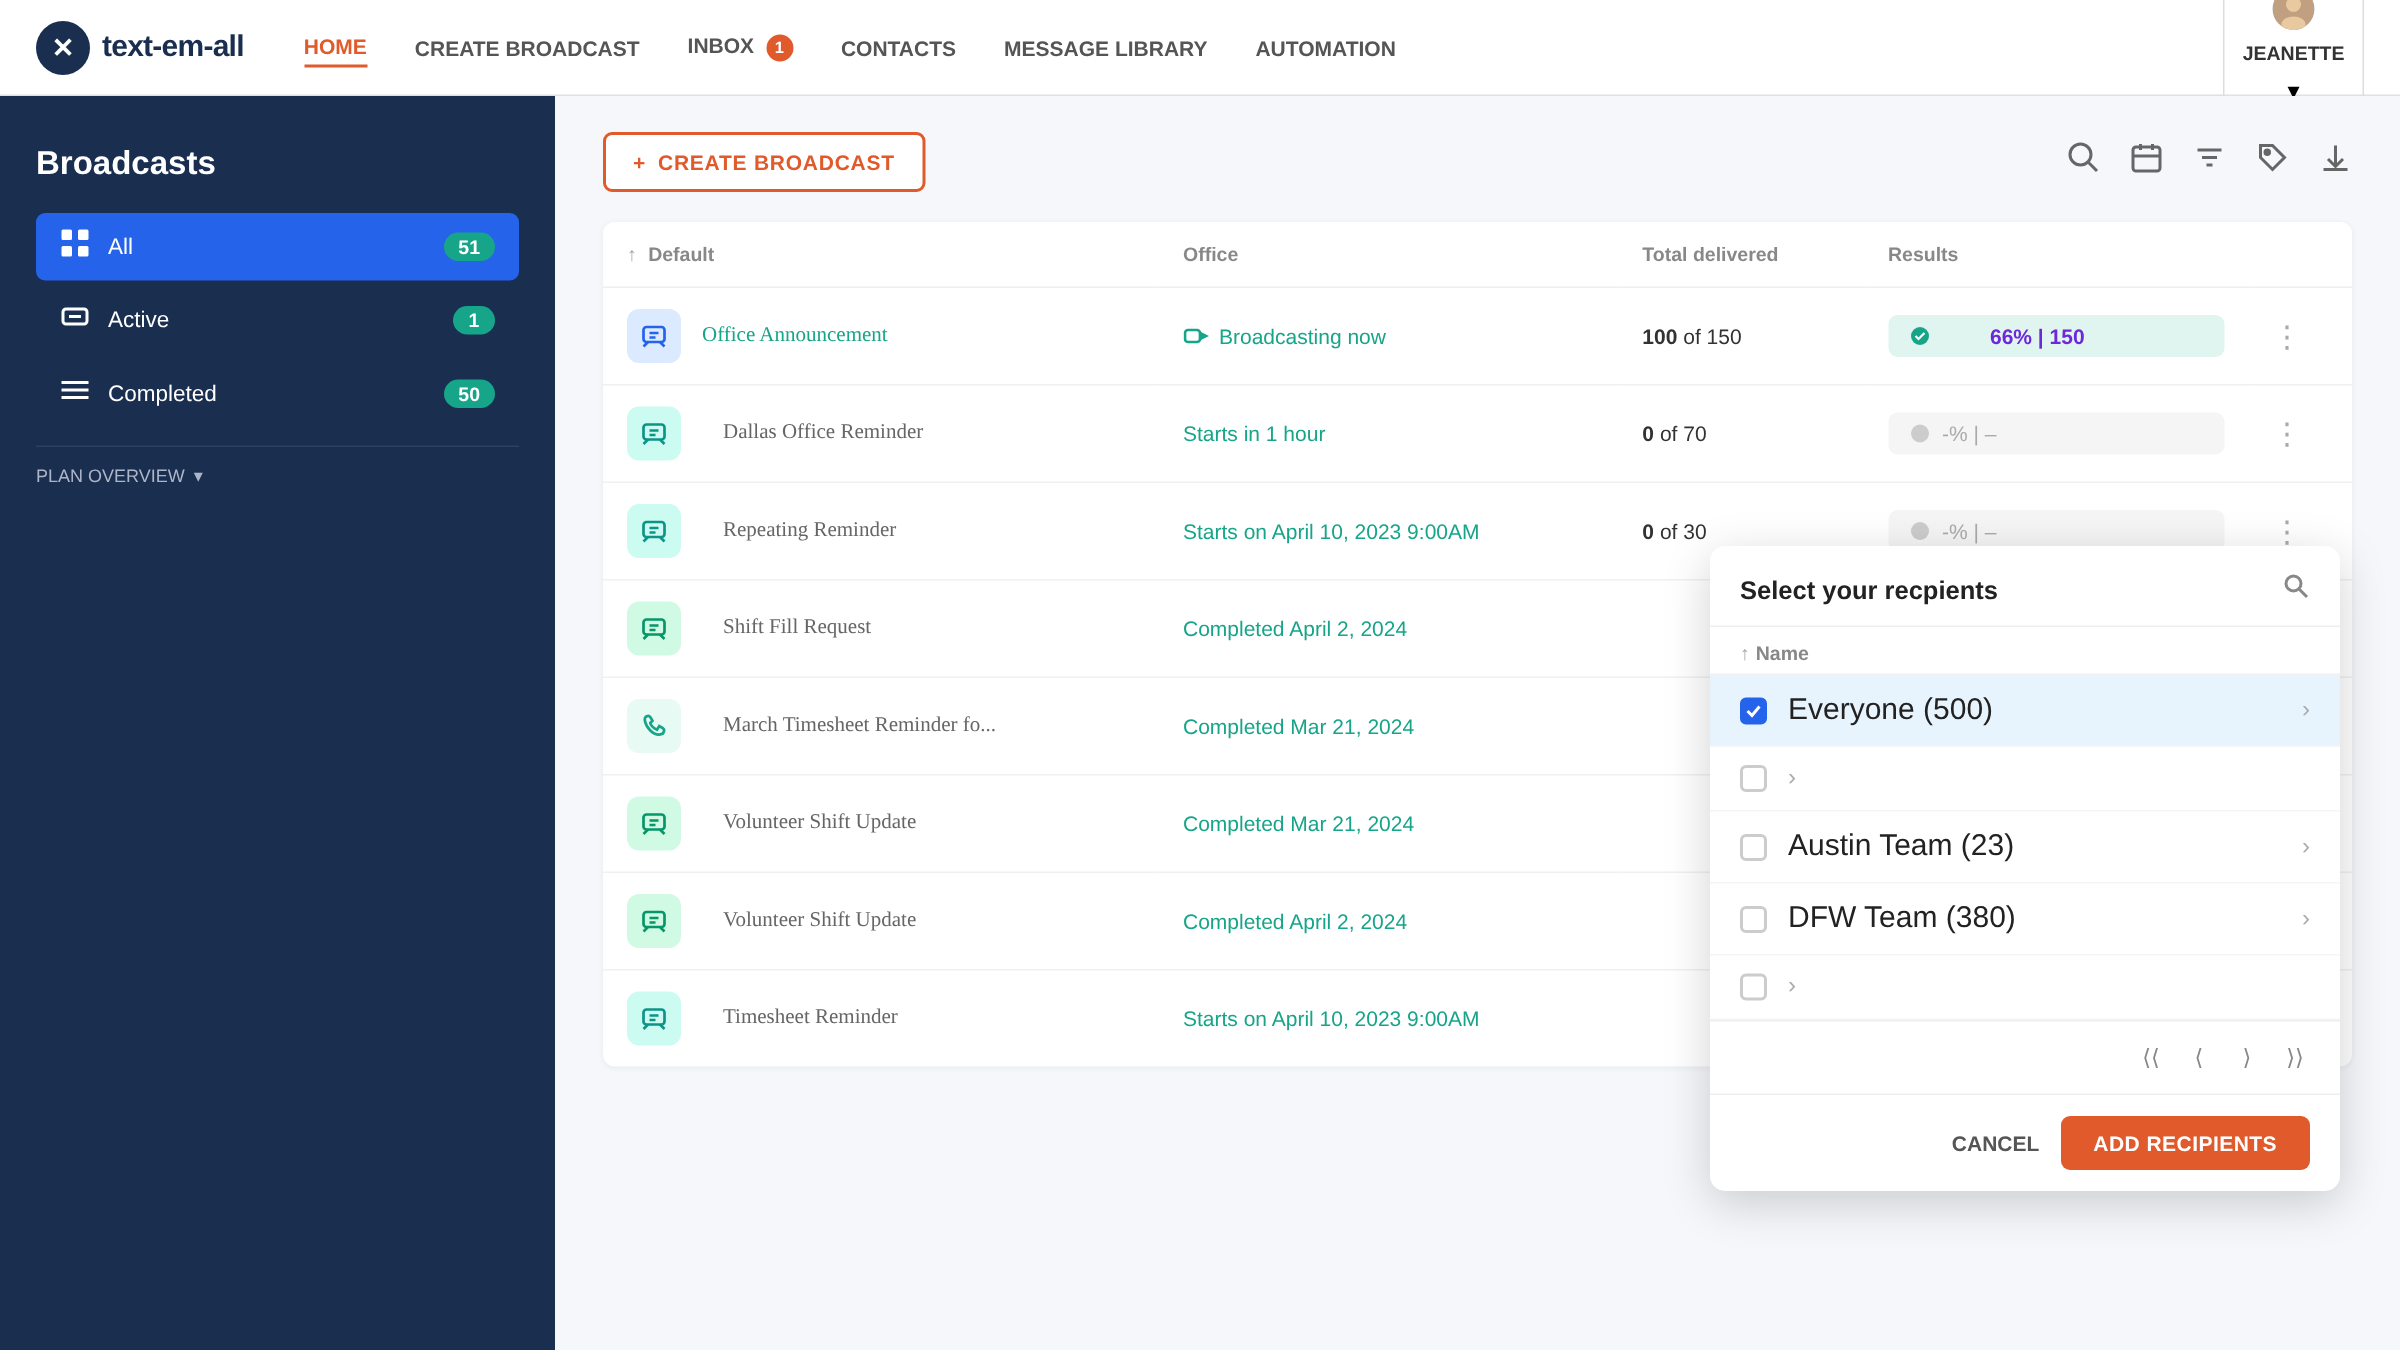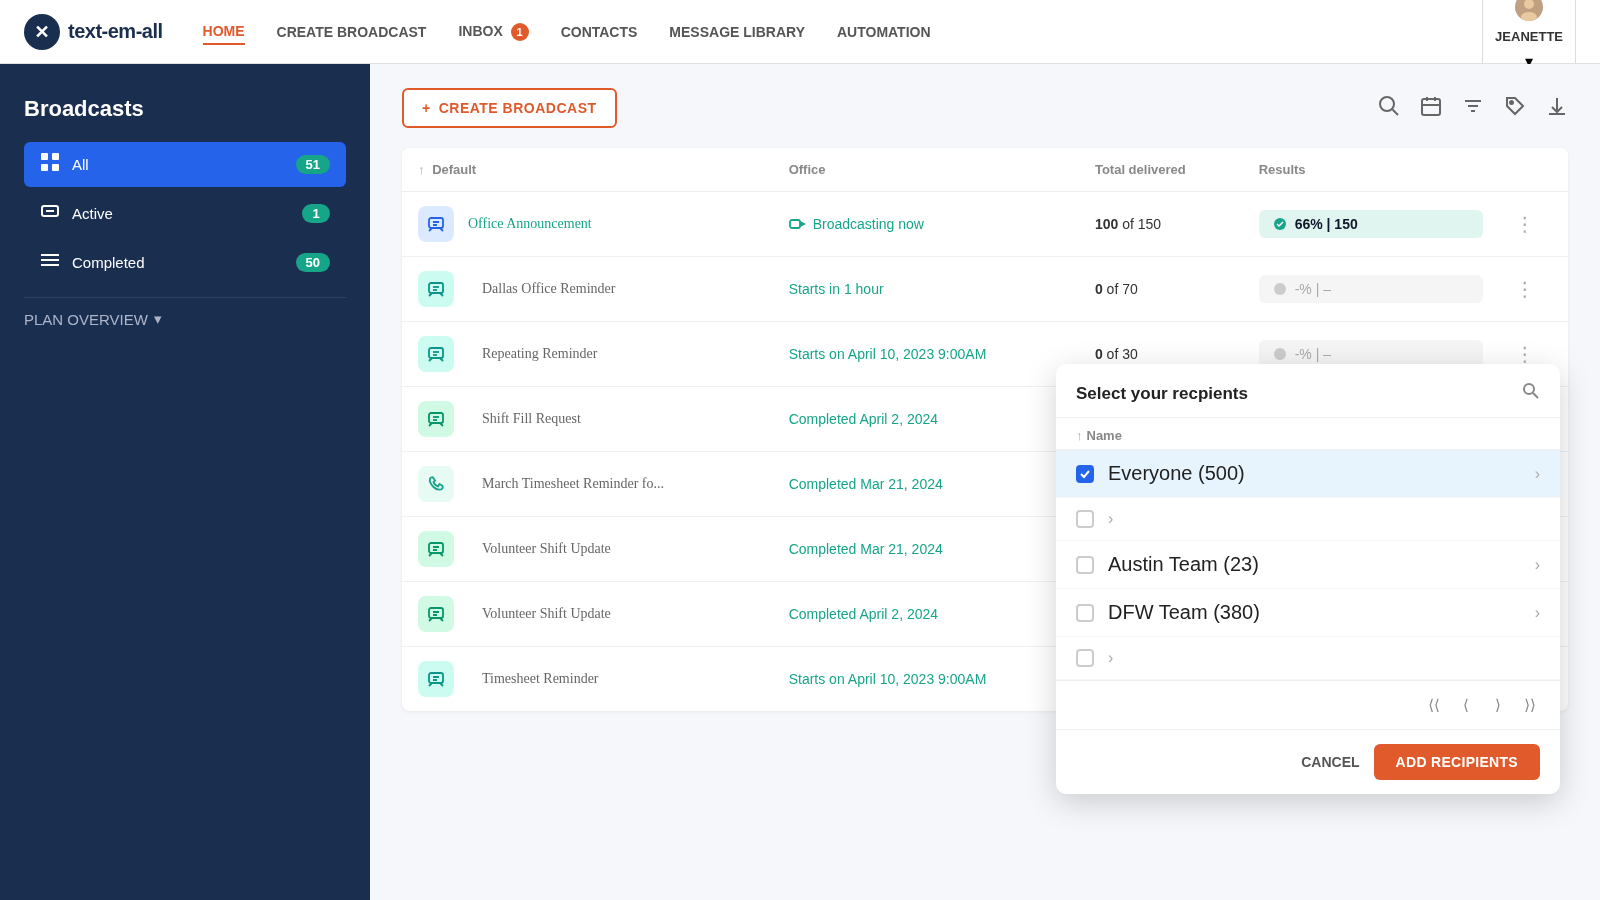--- a/index.html
+++ b/index.html
@@ -26,21 +26,21 @@
 
     
     .sidebar { width: 370px; background: #1a2e50; color: #fff; padding: 32px 24px; flex-shrink: 0; }
     .sidebar-title { font-size: 22px; font-weight: 700; color: #fff; margin-bottom: 20px; }
     .sidebar-item { display: flex; align-items: center; gap: 12px; padding: 10px 16px; border-radius: 6px; cursor: pointer; margin-bottom: 4px; }
     .sidebar-item.active { background: #2563eb; }
     .sidebar-item-label { font-size: 15px; font-weight: 500; color: #fff; flex: 1; }
     .sidebar-badge { background: #17a589; color: #fff; border-radius: 12px; padding: 2px 10px; font-size: 13px; font-weight: 600; min-width: 28px; text-align: center; }
     .sidebar-icon { color: #adb5c9; font-size: 18px; width: 20px; text-align: center; }
     .sidebar-divider { border: none; border-top: 1px solid #2d4166; margin: 12px 0; }
-    .plan-overview { display: flex; align-items: center; gap: 6px; color: #adb5c9; font-size: 15px; cursor: pointer; margin-top: 8px; }
+    .plan-overview { display: flex; align-items: center; gap: 6px; color: #adb5c9; font-size: 12px; cursor: pointer; margin-top: 8px; }
 
     
     .content { flex: 1; padding: 24px 32px; background: #f5f7fa; overflow-y: auto; position: relative; }
     .content-header { display: flex; align-items: center; justify-content: space-between; margin-bottom: 20px; }
     .create-broadcast-btn { display: flex; align-items: center; gap: 6px; border: 2px solid #e05a2b; color: #e05a2b; background: #fff; padding: 10px 18px; border-radius: 6px; font-size: 14px; font-weight: 700; cursor: pointer; letter-spacing: 0.5px; }
     .toolbar-icons { display: flex; align-items: center; gap: 20px; }
     .toolbar-icon { color: #666; font-size: 20px; cursor: pointer; }
 
     
     .broadcast-table { width: 100%; border-collapse: collapse; background: #fff; border-radius: 8px; overflow: hidden; box-shadow: 0 1px 4px rgba(0,0,0,0.06); }
@@ -49,29 +49,29 @@
     .broadcast-table tr:last-child td { border-bottom: none; }
     .broadcast-name { color: #17a589; font-weight: 500; cursor: pointer; }
     .broadcast-name-gray { color: #666; margin-left: 14px; }
     .status-broadcasting { color: #17a589; font-weight: 500; display: flex; align-items: center; gap: 6px; }
     .status-scheduled { color: #17a589; font-weight: 500; }
     .status-completed { color: #17a589; font-weight: 500; }
     .delivered-text { color: #333; }
     .delivered-bold { font-weight: 700; }
     .results-bar { display: flex; align-items: center; gap: 8px; background: #e0f5f0; border-radius: 6px; padding: 6px 14px; min-width: 160px; }
     .results-bar-gray { background: #f5f5f5; }
-    .results-percent { color: #0f172a; font-weight: 600; font-size: 14px; }
+    .results-percent { color: #6d28d9; font-weight: 600; font-size: 14px; margin-left: 32px; }
     .results-gray { color: #aaa; font-size: 14px; }
     .row-menu { color: #aaa; cursor: pointer; font-size: 20px; }
     .broadcast-icon { width: 36px; height: 36px; border-radius: 8px; display: flex; align-items: center; justify-content: center; font-size: 17px; margin-right: 4px; }
     .row-name-cell { display: flex; align-items: center; gap: 10px; font-family: Liberation Serif, serif; }
 
     
     .dropdown-overlay {
-      position: absolute; right: 40px; top: 300px; width: 504px;
+      position: absolute; right: 40px; top: 300px; width: 420px;
       background: #fff; border-radius: 10px; box-shadow: 0 8px 32px rgba(0,0,0,0.18);
       z-index: 100; overflow: hidden;
     }
     .dropdown-header { display: flex; align-items: center; justify-content: space-between; padding: 18px 20px 12px; border-bottom: 1px solid #eee; }
     .dropdown-title { font-size: 17px; font-weight: 700; color: #222; }
     .dropdown-search-icon { color: #888; font-size: 18px; cursor: pointer; }
     .dropdown-col-header { display: flex; align-items: center; gap: 4px; padding: 10px 20px 6px; font-size: 13px; color: #888; font-weight: 600; border-bottom: 1px solid #f0f0f0; }
     .dropdown-row { display: flex; align-items: center; padding: 12px 20px; cursor: pointer; border-bottom: 1px solid #f5f5f5; }
     .dropdown-row.selected { background: #e8f4fd; }
     .dropdown-checkbox { width: 18px; height: 18px; border-radius: 4px; border: 2px solid #ccc; margin-right: 14px; flex-shrink: 0; display: flex; align-items: center; justify-content: center; }

